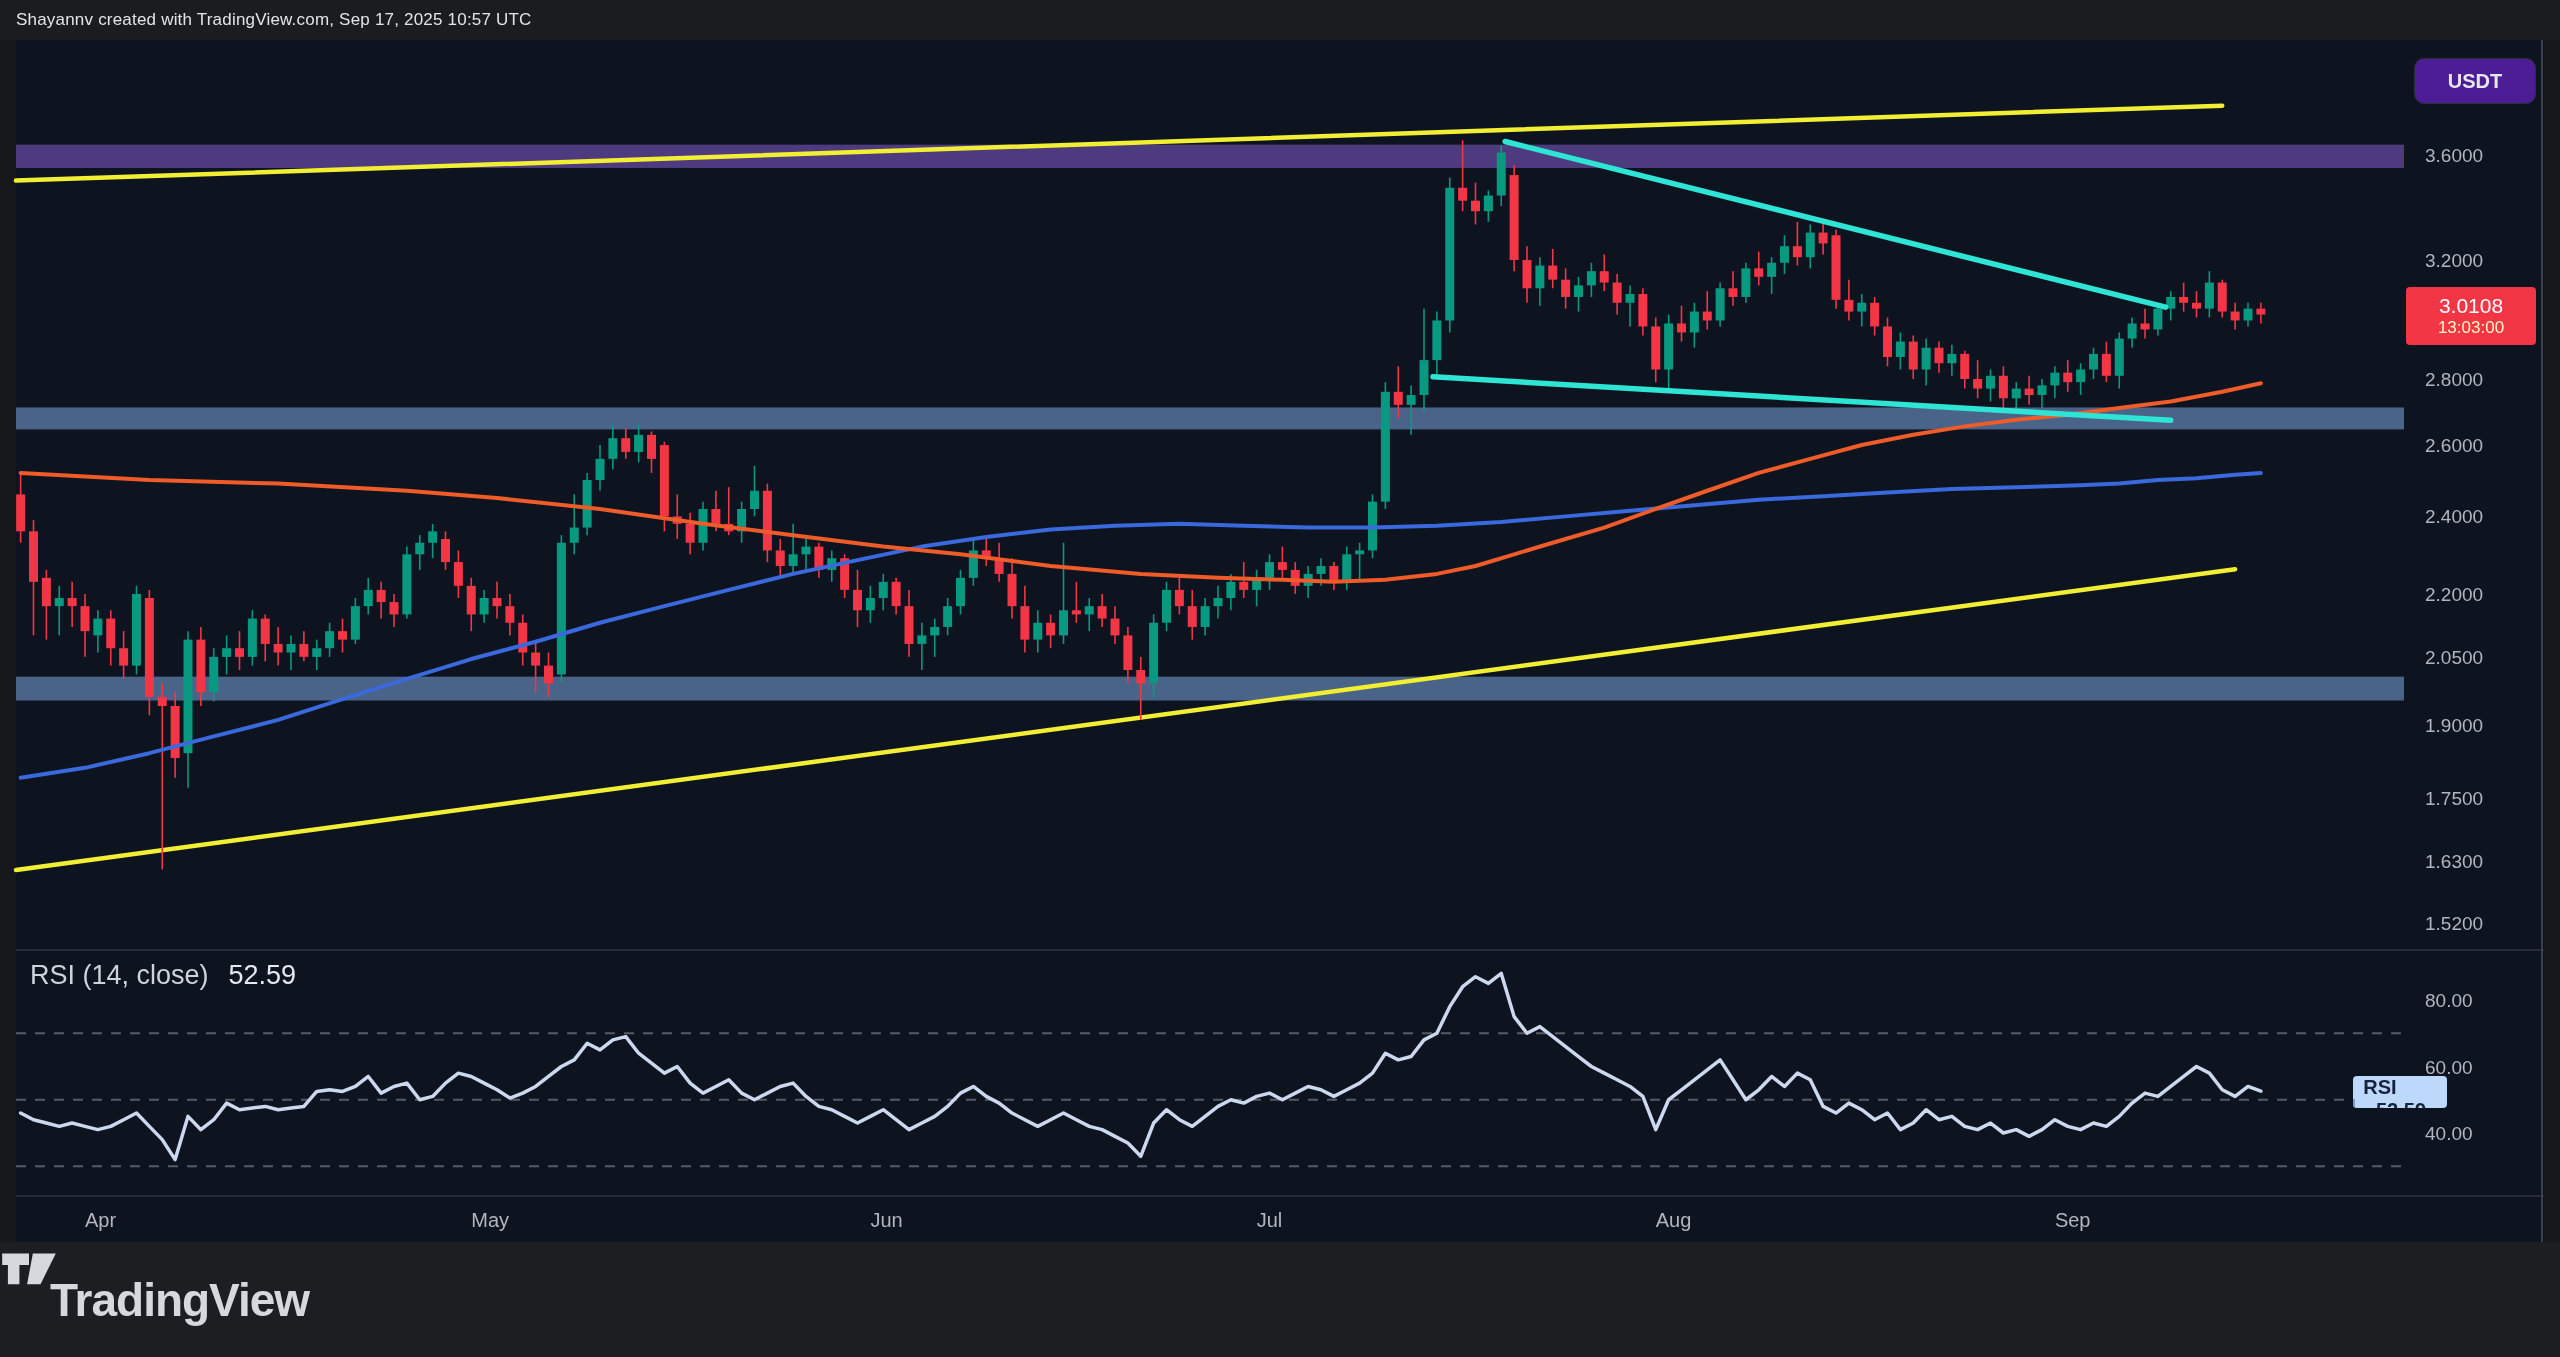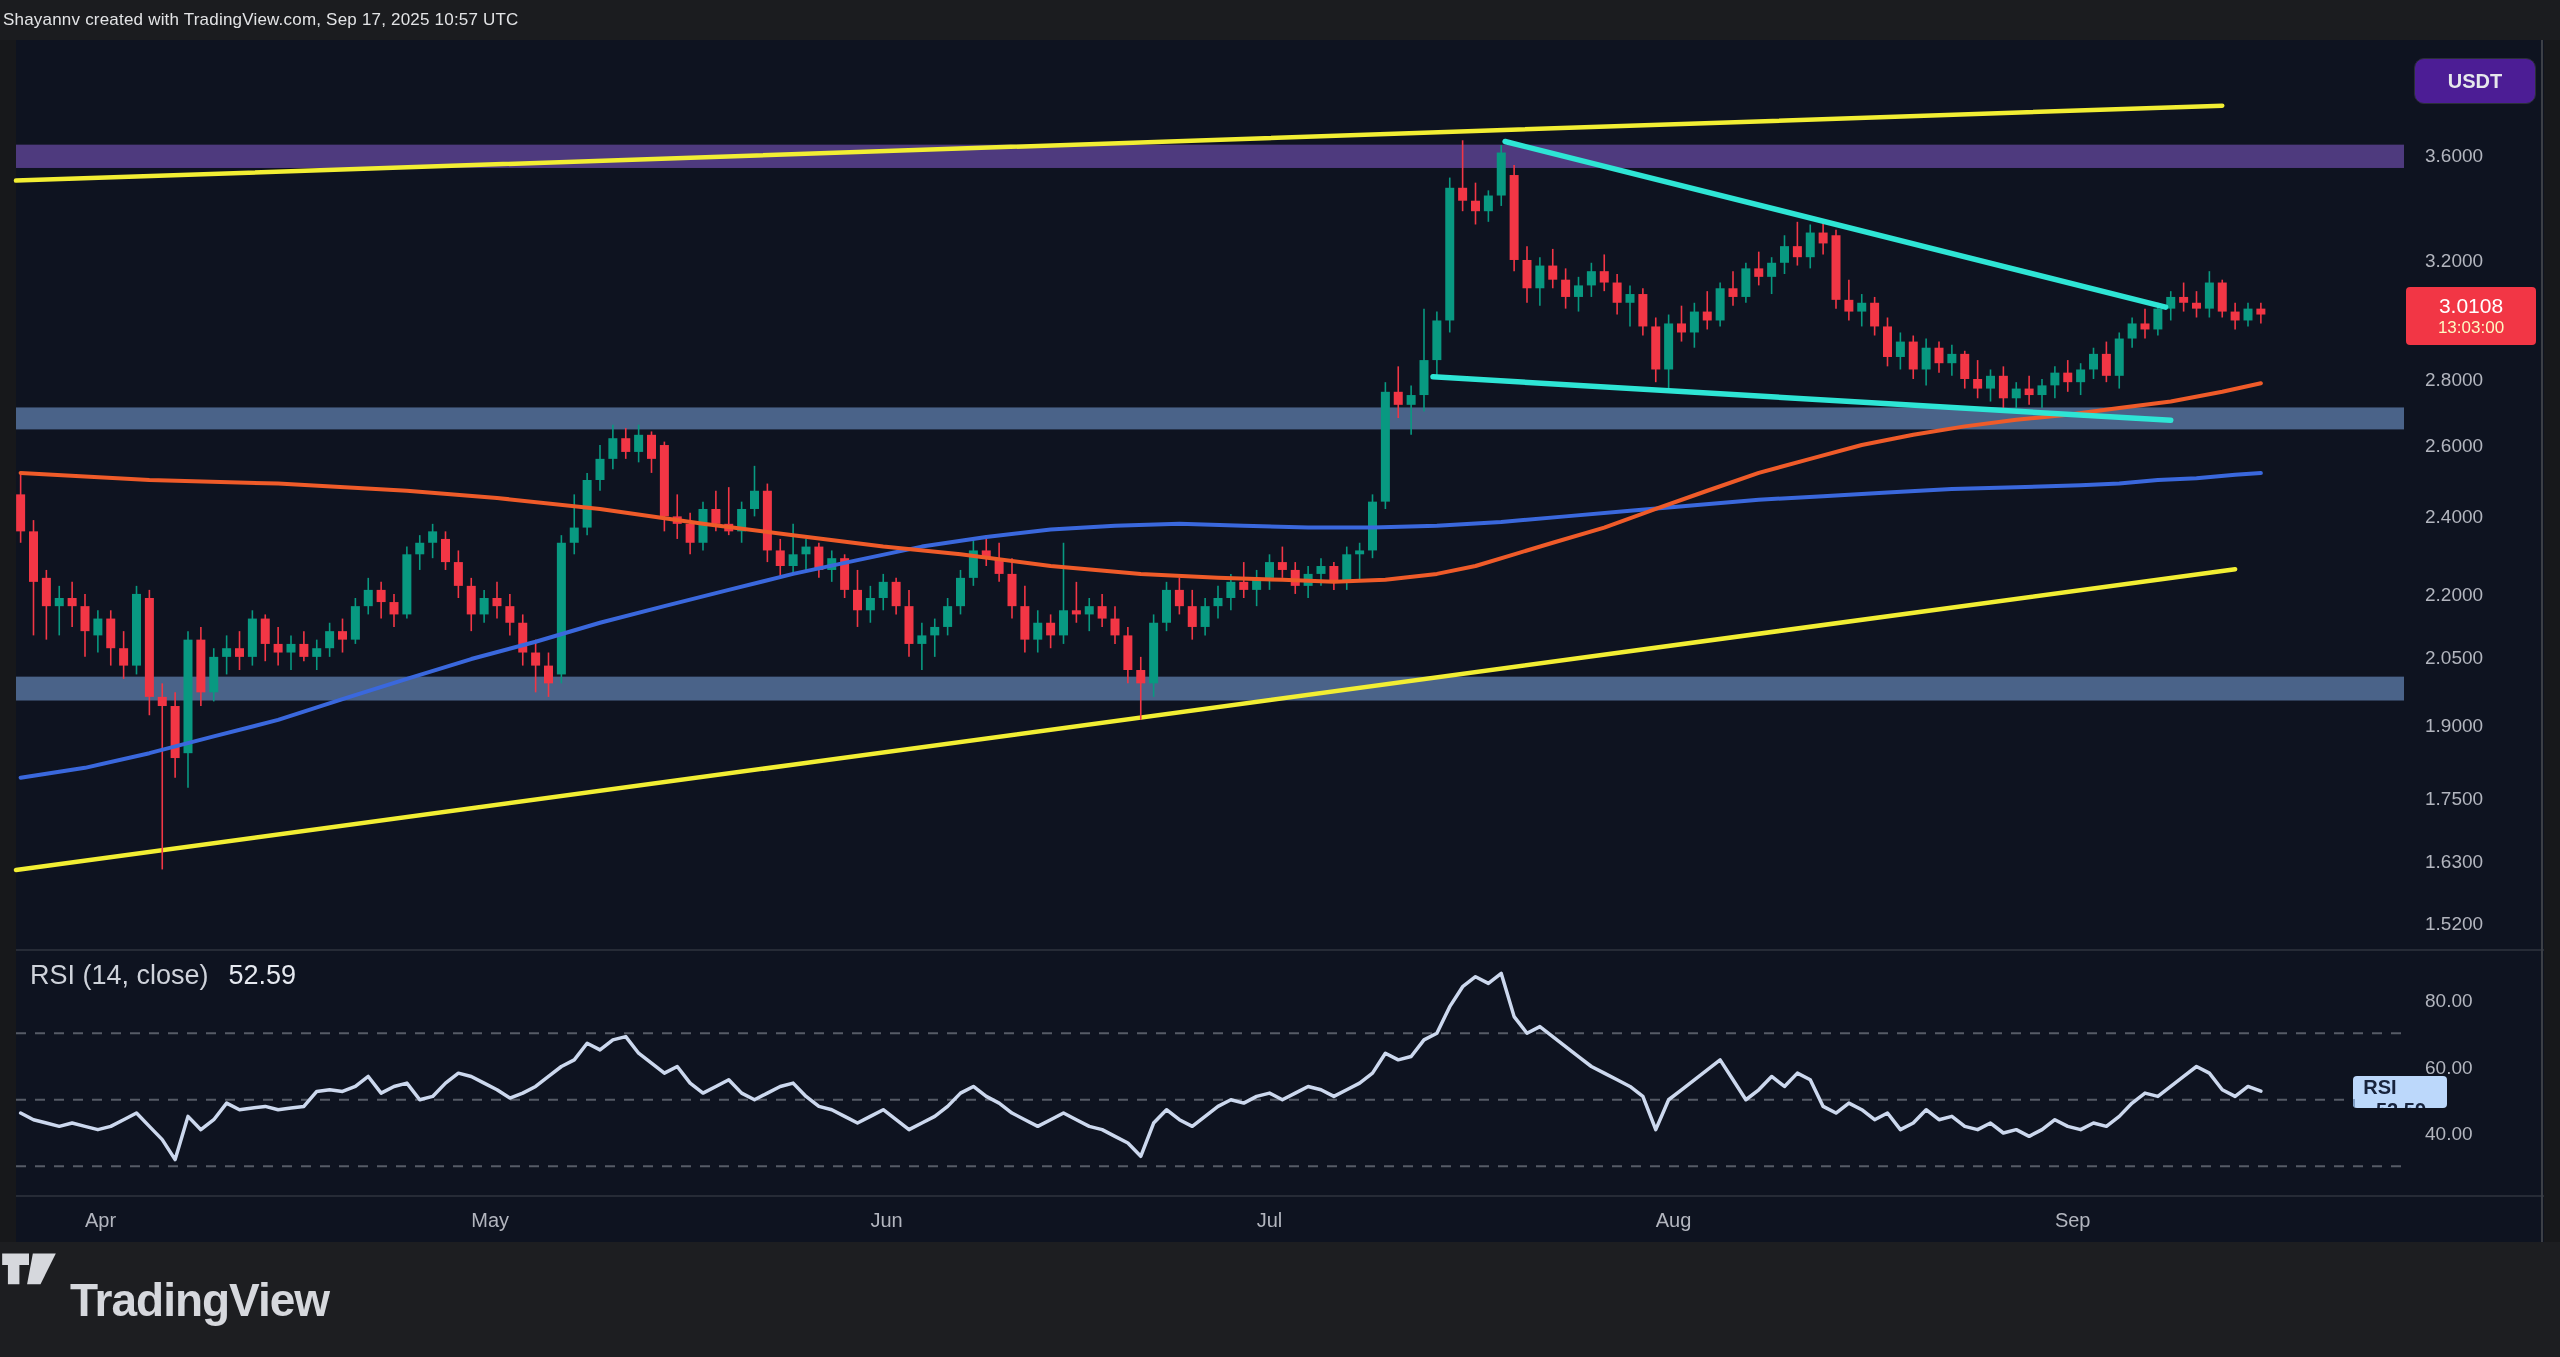--- a/index.html
+++ b/index.html
@@ -1,20 +1,20 @@
 <!DOCTYPE html>
 <html><head>
 <meta charset="utf-8">
 <style>
   html,body{margin:0;padding:0;background:#141517;}
   .stage{position:relative;width:2560px;height:1357px;background:#17181b;overflow:hidden;
          font-family:"Liberation Sans",sans-serif;}
   .topbar{position:absolute;left:0;top:0;width:2560px;height:40px;background:#1b1c1f;
           display:flex;align-items:center;}
-  .topbar span{margin-left:3px;font-size:17px;color:#e3e4e6;letter-spacing:.2px;}
+  .topbar span{margin-left:16px;font-size:17px;color:#e3e4e6;letter-spacing:.2px;}
   .chartwrap{position:absolute;left:0;top:40px;width:2560px;height:1202px;}
   svg{position:absolute;left:0;top:0;}
   svg text{font-family:"Liberation Sans",sans-serif;}
   .legend{position:absolute;left:30px;top:24px;display:flex;align-items:baseline;gap:18px;
           font-size:27px;color:#ced2da;}
   .legend .vfast{color:#e8532c;}
   .legend .vslow{color:#3f6ce0;}
   .rsilegend{position:absolute;left:30px;top:920px;display:flex;align-items:flex-start;gap:20px;
              font-size:27px;color:#ced2da;}
   .rsilegend .val{color:#e6e9f0;}
@@ -25,21 +25,21 @@
           display:flex;flex-direction:column;align-items:center;justify-content:center;line-height:1.15;}
   .pbadge .p1{font-size:21px;color:#ffffff;}
   .pbadge .p2{font-size:17px;color:#fef9c3;}
   .rbadge{position:absolute;left:2353px;top:1036px;height:32px;display:flex;border-radius:4px;overflow:hidden;
           background:#bcd8fb;flex-direction:column;}
   .rbadge .chip{display:flex;align-items:center;justify-content:center;font-size:20px;font-weight:bold;color:#17233c;}
   .rbadge .c1{width:54px;}
   .rbadge .c2{width:92px;border-left:2px solid #7e9dc4;}
   .footer{position:absolute;left:0;top:1242px;width:2560px;height:115px;background:#1d1e21;
           display:flex;align-items:center;}
-  .brand{display:flex;align-items:center;gap:14px;margin-left:70px;justify-content:center;}
+  .brand{display:flex;align-items:center;gap:14px;margin-left:50px;justify-content:center;}
   .brand .txt{font-size:46px;font-weight:bold;color:#d6d8dd;letter-spacing:-1px;}
 </style>
 </head>
 <body>
 
 <div class="stage">
 
   <div class="topbar">
     <span>Shayannv created with TradingView.com, Sep 17, 2025 10:57 UTC</span>
   </div>

